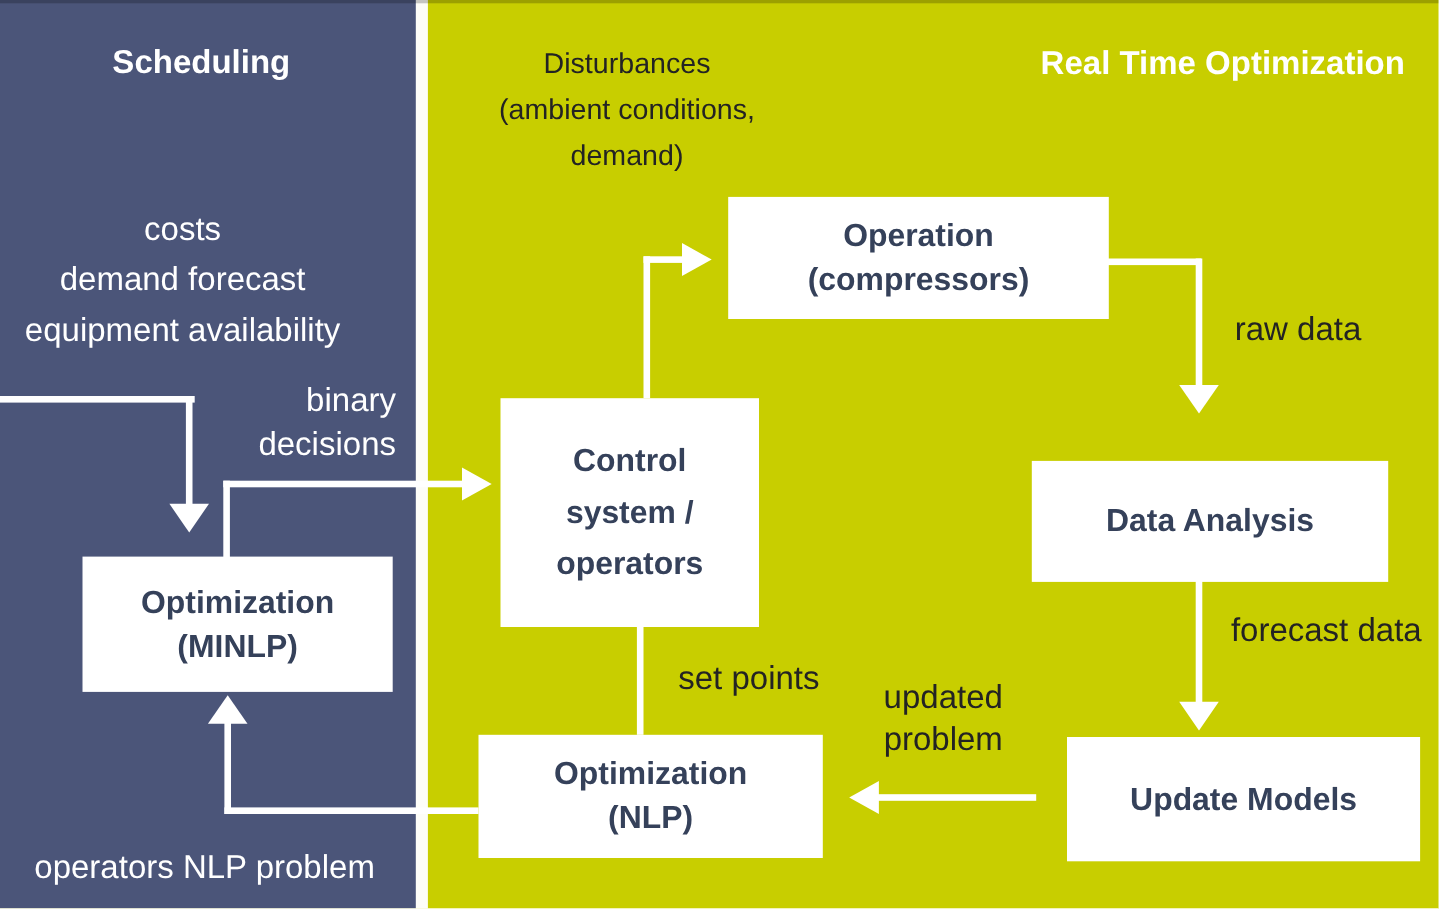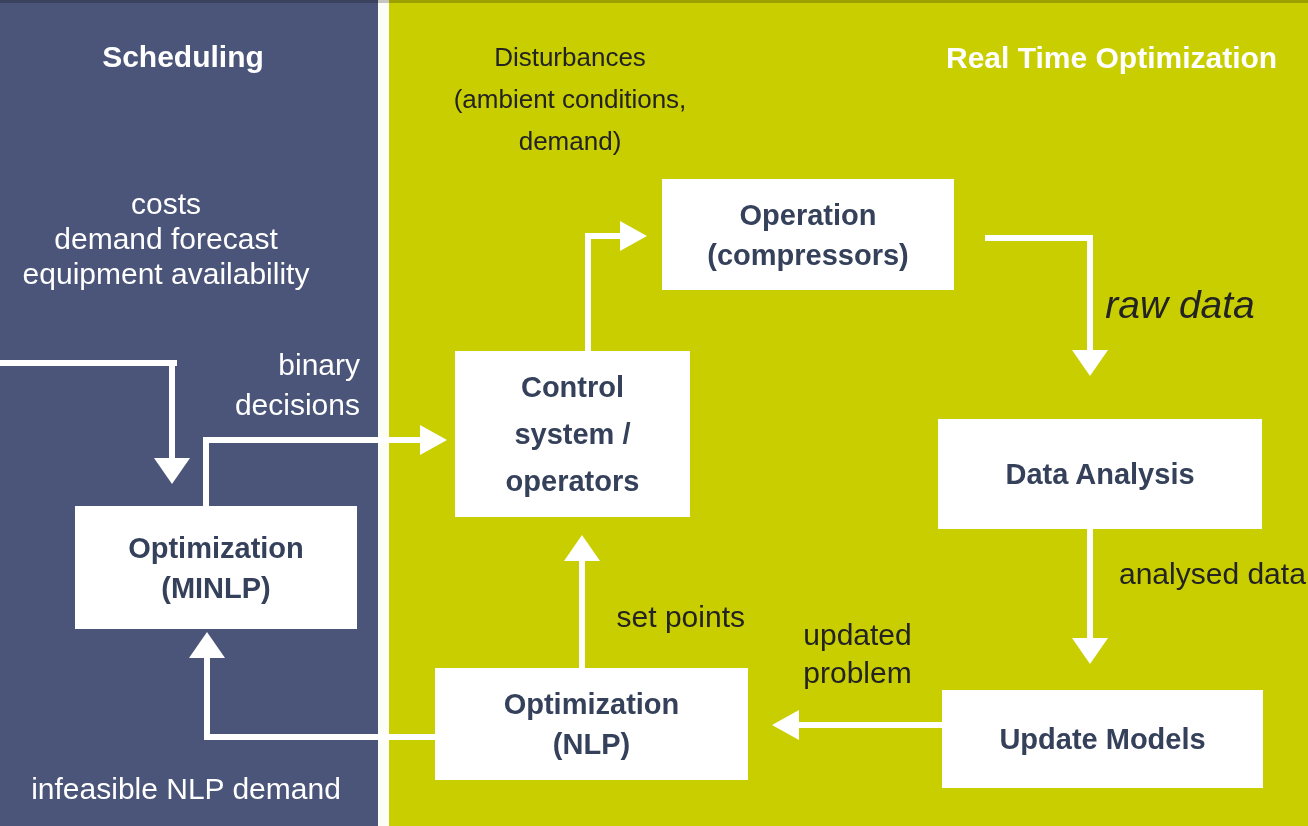--- a/index.html
+++ b/index.html
@@ -40,32 +40,32 @@
 
 <div id="stage">
 
   <div id="panel-blue" class="panel"></div>
   <div id="panel-green" class="panel"></div>
   <div class="top-shade"></div>
 
   <div class="lbl white bold nowrap" style="left:946px;top:41px;font-size:30px;">Real Time Optimization</div>
   <div class="lbl white bold ctr" style="left:0;top:40px;width:366px;font-size:30px;">Scheduling</div>
 
-  <div class="lbl white ctr" style="left:0;top:186px;width:332px;font-size:30px;line-height:35px;">costs
+  <div class="lbl white ctr" style="left:0;top:186px;width:332px;font-size:30px;line-height:46px;">costs
 demand forecast
 equipment availability</div>
   <div class="lbl white ctr" style="left:190px;top:345px;width:170px;font-size:30px;line-height:40px;text-align:right;">binary
 decisions</div>
-  <div class="lbl white ctr" style="left:0;top:772px;width:372px;font-size:30px;">infeasible NLP demand</div>
+  <div class="lbl white ctr" style="left:0;top:772px;width:372px;font-size:30px;">operators NLP problem</div>
 
   <div class="lbl dark ctr" style="left:405px;top:36px;width:330px;font-size:26px;line-height:42px;">Disturbances
 (ambient conditions,
 demand)</div>
-  <div class="lbl dark ctr nowrap" style="left:1105px;top:283px;width:150px;font-size:39px;font-style:italic;">raw data</div>
-  <div class="lbl dark nowrap" style="left:1119px;top:557px;font-size:30px;">analysed data</div>
+  <div class="lbl dark ctr nowrap" style="left:1105px;top:283px;width:150px;font-size:30px;">raw data</div>
+  <div class="lbl dark nowrap" style="left:1119px;top:557px;font-size:30px;">forecast data</div>
   <div class="lbl dark ctr" style="left:795px;top:616px;width:125px;font-size:30px;line-height:38px;">updated
 problem</div>
   <div class="lbl dark ctr nowrap" style="left:595px;top:600px;width:150px;font-size:30px;text-align:right;">set points</div>
 
   <div>
     <div class="seg" style="left:0;top:360px;width:177px;height:6px;"></div>
     <div class="seg" style="left:169px;top:360px;width:6px;height:100px;"></div>
     <div class="ah ah-down" style="left:154px;top:458px;"></div>
   </div>
 
@@ -103,23 +103,23 @@
     <div class="ah ah-left" style="left:772px;top:710px;"></div>
   </div>
 
   <div>
     <div class="seg" style="left:579px;top:559px;width:6px;height:109px;"></div>
     <div class="ah ah-up" style="left:564px;top:535px;"></div>
   </div>
 
   <div class="box" style="left:75px;top:506px;width:282px;height:123px;">Optimization
 (MINLP)</div>
-  <div class="box" style="left:662px;top:179px;width:292px;height:111px;">Operation
+  <div class="box" style="left:662px;top:179px;width:346px;height:111px;">Operation
 (compressors)</div>
-  <div class="box tall" style="left:455px;top:351px;width:235px;height:166px;">Control
+  <div class="box tall" style="left:455px;top:362px;width:235px;height:208px;">Control
 system /
 operators</div>
   <div class="box" style="left:938px;top:383px;width:324px;height:110px;margin-top:36px;">Data Analysis</div>
-  <div class="box" style="left:942px;top:670px;width:321px;height:98px;margin-top:20px;">Update Models</div>
+  <div class="box" style="left:970px;top:670px;width:321px;height:113px;">Update Models</div>
   <div class="box" style="left:435px;top:668px;width:313px;height:112px;">Optimization
 (NLP)</div>
 
 </div>
 
 </body></html>

